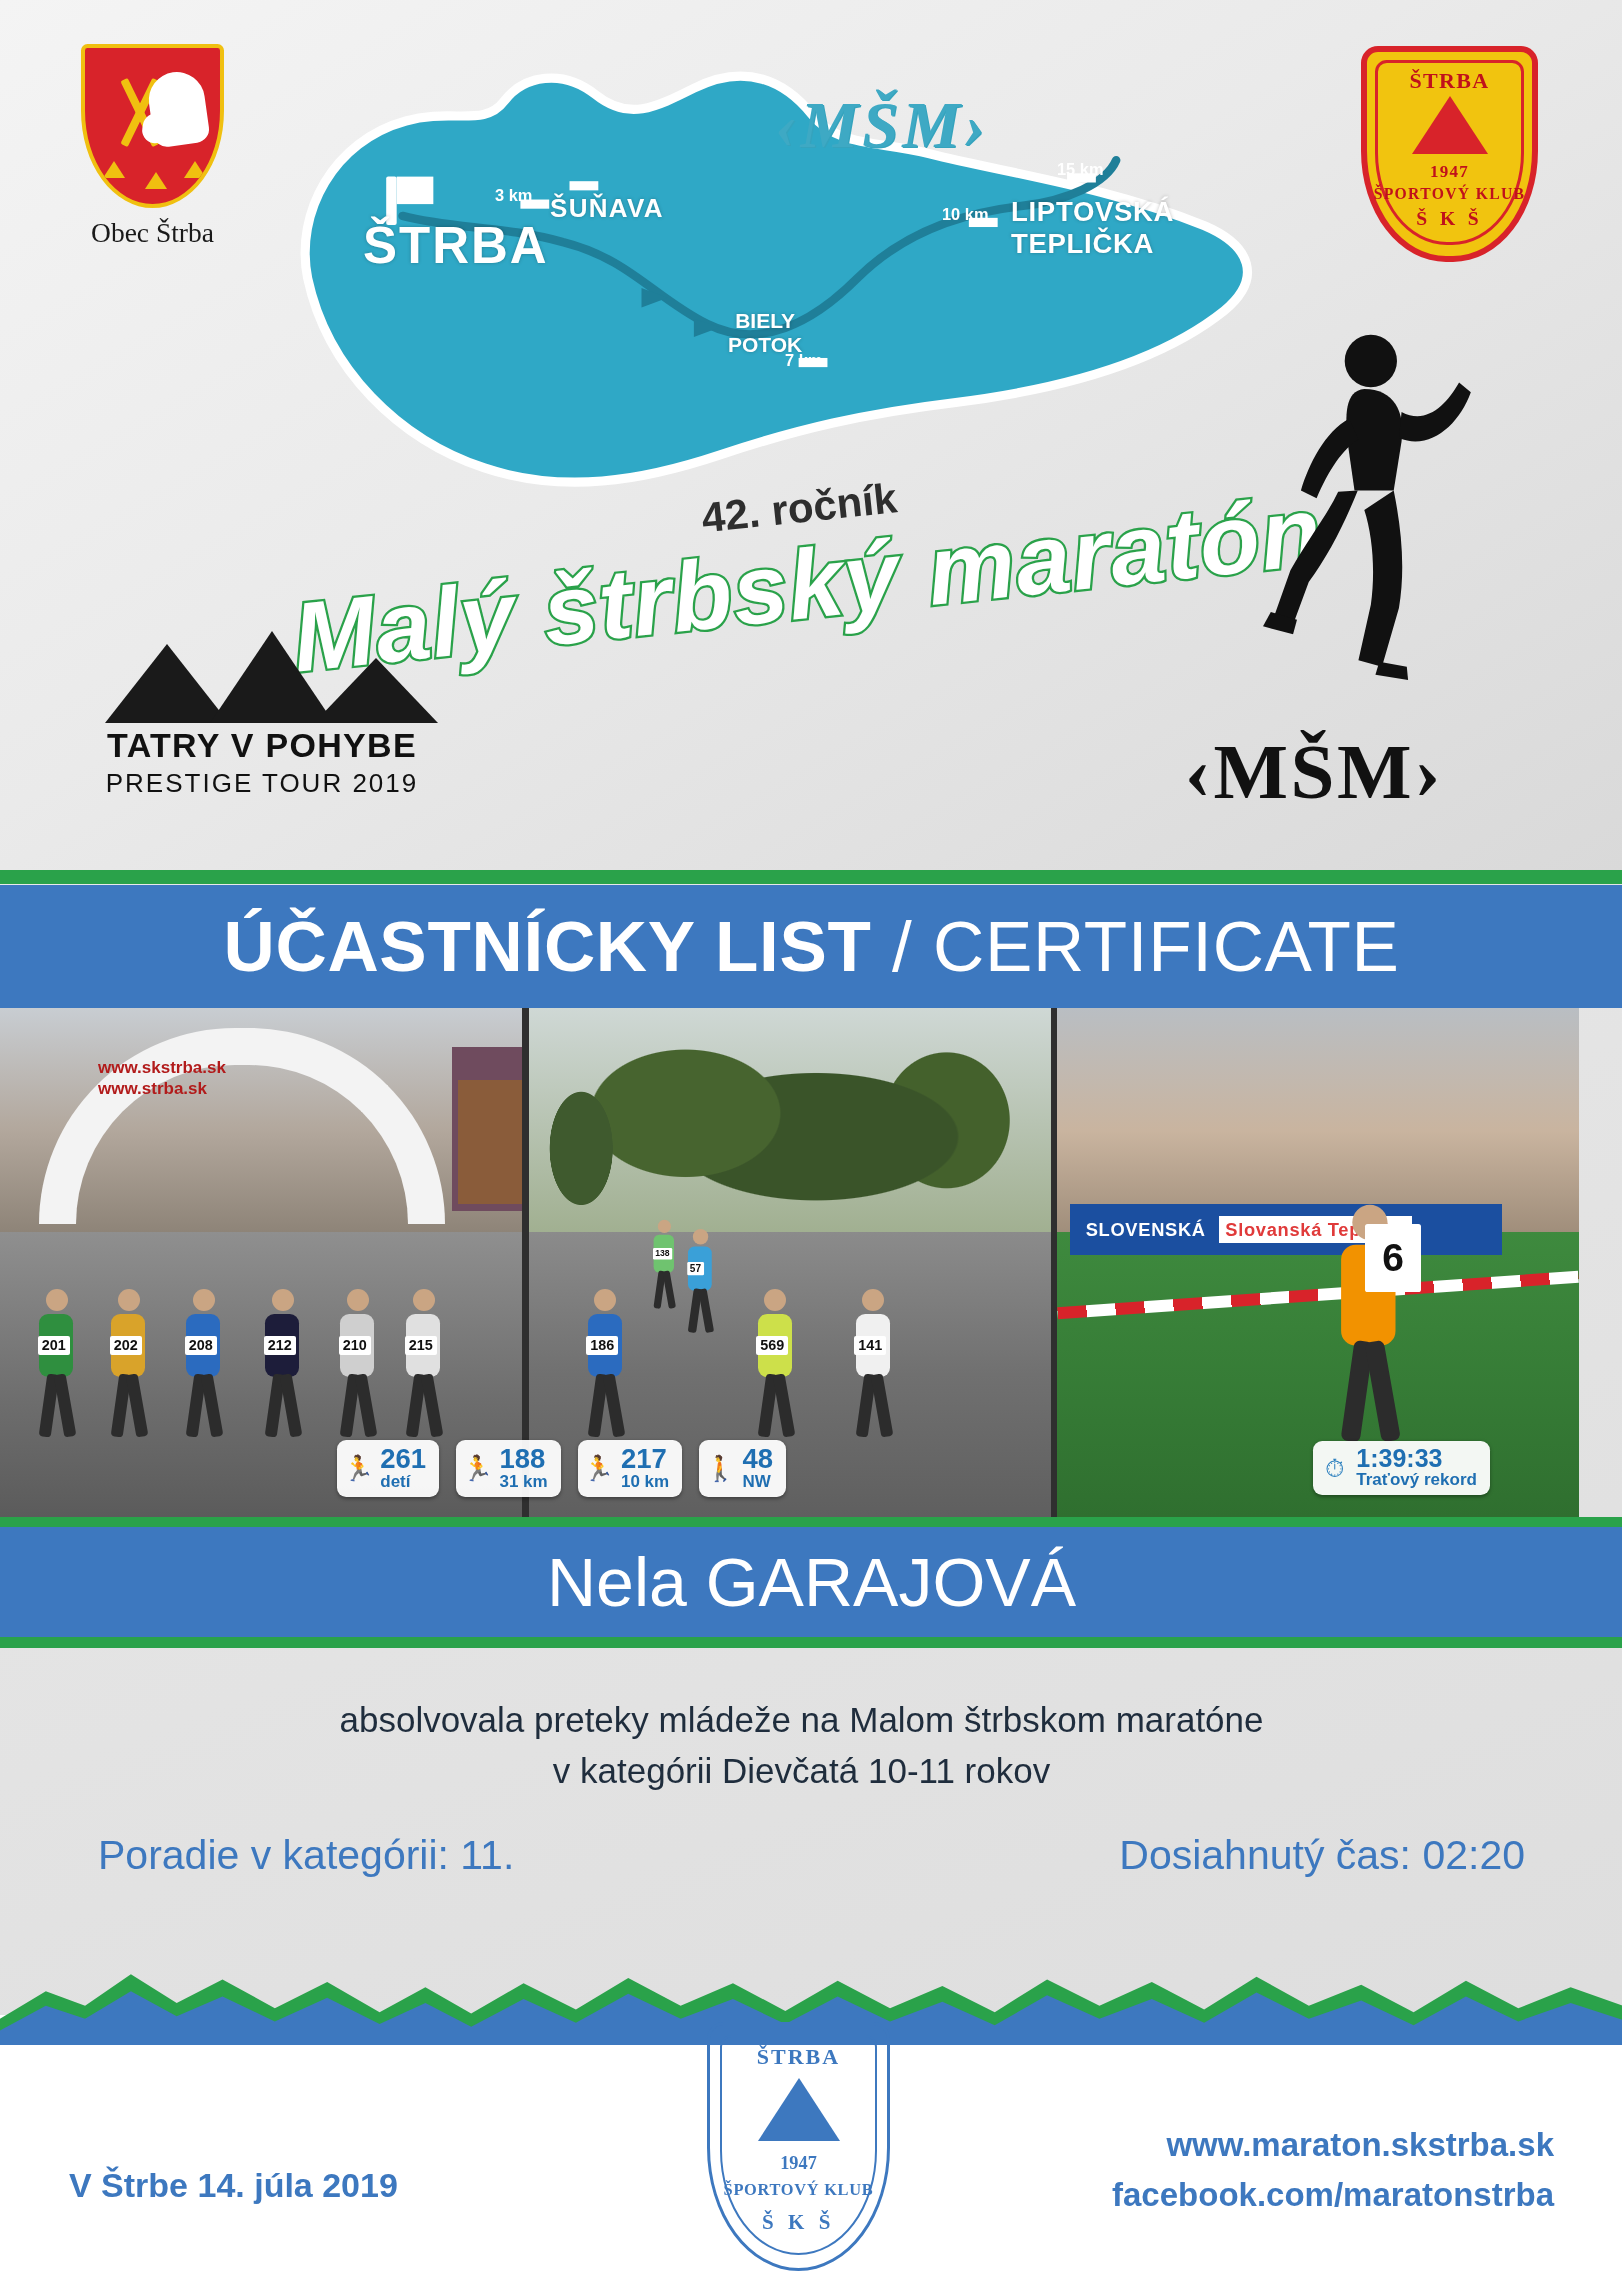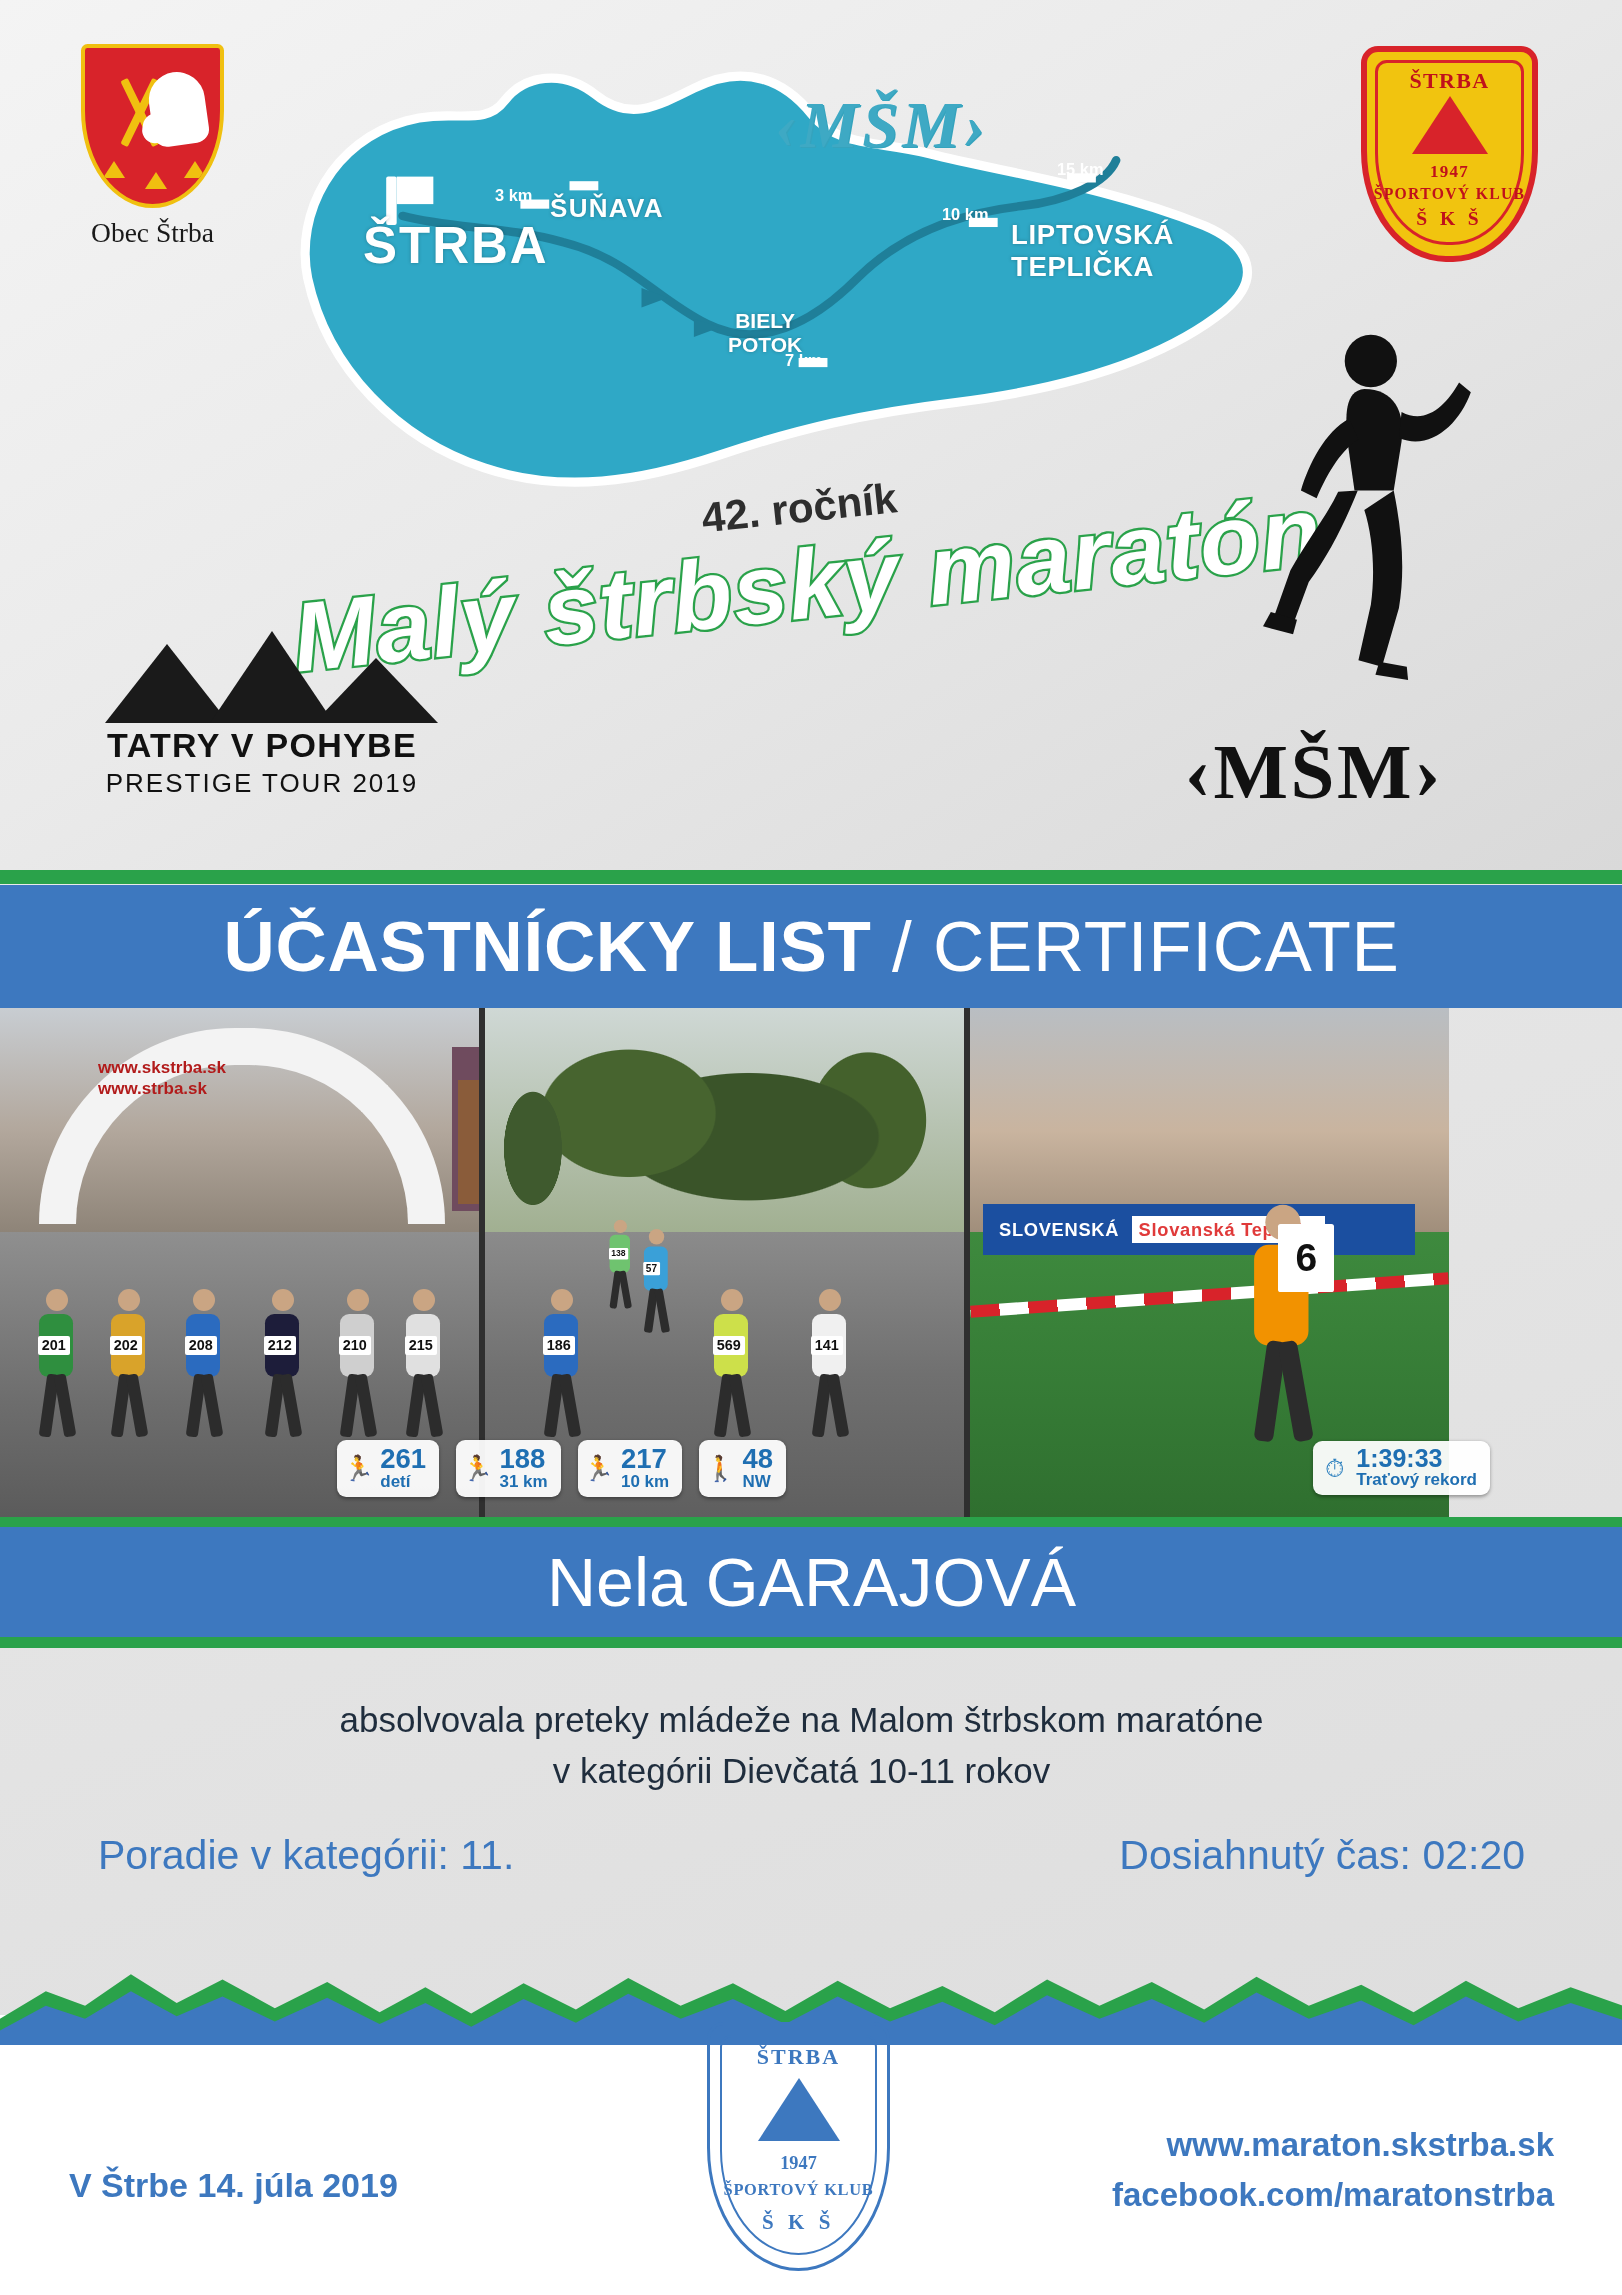--- a/index.html
+++ b/index.html
@@ -148,21 +148,21 @@
   }
   .map-label {
     position: absolute;
     color: #ffffff;
     font-weight: bold;
     text-shadow: 0 0 3.9px rgba(0,0,0,.25);
     font-family: "Liberation Sans", sans-serif;
   }
   .map-label.strba { left: 75px; top: 154px; font-size: 51px; letter-spacing: 2px; }
   .map-label.sunava { left: 262px; top: 131px; font-size: 26px; letter-spacing: 1.3px; }
-  .map-label.lipt   { left: 723px; top: 157px; font-size: 27.5px; line-height: 1.15; letter-spacing: 0.7px;}
+  .map-label.lipt   { left: 723px; top: 134px; font-size: 27.5px; line-height: 1.15; letter-spacing: 0.7px;}
   .map-label.biely  { left: 440px; top: 247px; font-size: 21px; line-height: 1.15; text-align:center;}
   .km-tag {
     position: absolute;
     color: #ffffff;
     font-size: 16.4px;
     font-weight: bold;
   }
   .km3  { left: 207px; top: 124px; }
   .km7  { left: 497px; top: 289px; }
   .km10 { left: 654px; top: 143px; }
@@ -282,21 +282,21 @@
     font-size: 71px;
     letter-spacing: 0.7px;
     font-family: "Liberation Sans", sans-serif;
   }
   .banner-text b { font-weight: bold; text-align: center; }
 
   
   .photos {
     position: absolute;
     left: 0; top: 1008px;
-    width: 1449px; height: 509px;
+    width: 1579px; height: 509px;
     display: flex;
     gap: 6.5px;
     overflow: hidden;
     background: #2f2f2f;
   }
   .photo {
     position: relative;
     flex: 1;
     overflow: hidden;
   }

